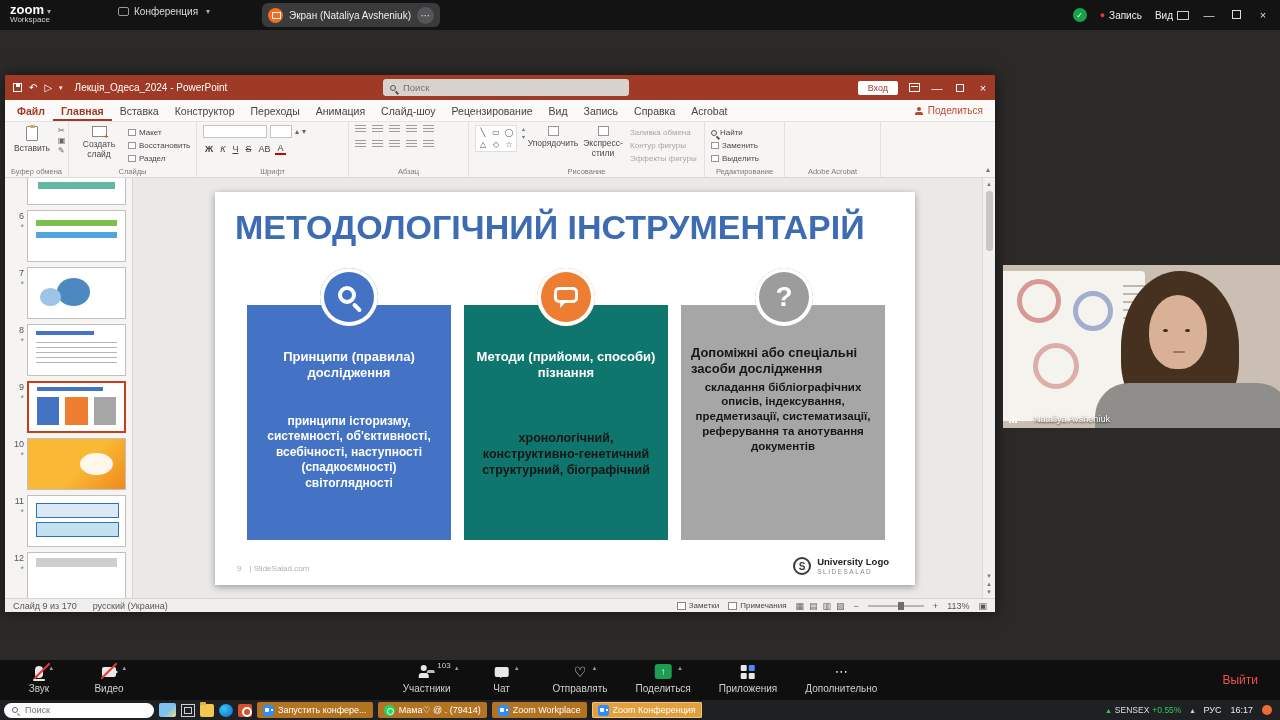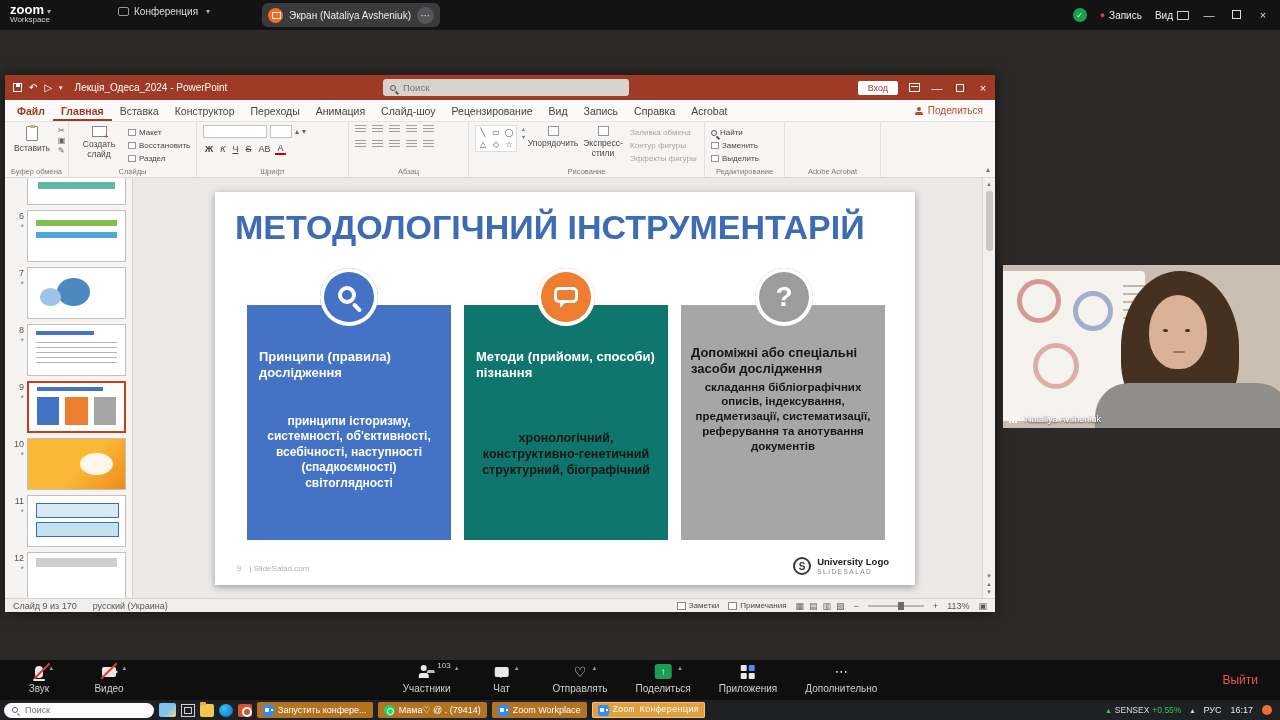--- a/index.html
+++ b/index.html
@@ -120,21 +120,21 @@
   .scol2{left:466px;background:#A6A6A6;padding-top:40px;padding-left:10px;padding-right:10px;}
   .circle{position:absolute;top:76px;width:58px;height:58px;border-radius:50%;display:flex;align-items:center;justify-content:center;box-shadow:inset 0 0 0 4px #fff;z-index:2;}
   .circ0{left:105px;background:#4472C4;}
   .circ1{left:322px;background:#ED7D31;}
   .circ2{left:540px;background:#9c9c9c;}
   .mag{width:18px;height:18px;border:4px solid #fff;border-radius:50%;position:relative;margin:-4px 0 0 -4px;}
   .mag::after{content:"";position:absolute;left:13px;top:12px;width:4px;height:11px;background:#fff;border-radius:2px;transform:rotate(-45deg);}
   .bub{width:24px;height:16px;border:3px solid #fff;border-radius:5px;position:relative;margin-top:-4px;}
   .bub::after{content:"";position:absolute;left:3px;bottom:-8px;border:4px solid transparent;border-top-color:#fff;border-left-color:#fff;}
   .qmark{color:#fff;font-size:28px;font-weight:bold;}
-  .col-h{font-weight:bold;font-size:13px;line-height:1.25;text-align:left;}
+  .col-h{font-weight:bold;font-size:13px;line-height:1.25;text-align:center;}
   .scol0 .col-h,.scol1 .col-h{color:#fff;}
   .scol2 .col-h{color:#161616;text-align:left;}
   .col-sub{font-weight:bold;font-size:12.5px;color:#161616;text-align:center;margin-top:12px;line-height:1.25;}
   .col-b{font-weight:bold;font-size:12px;line-height:1.3;text-align:center;white-space:pre-line;}
   .scol0 .col-b{color:#fff;margin-top:32px;}
   .scol1 .col-b{color:#161616;margin-top:48px;font-size:12.5px;}
   .scol2 .col-b{color:#161616;margin-top:2px;font-size:11.5px;}
   .sfoot{position:absolute;left:22px;bottom:12px;font-size:8px;color:#b2b0ae;display:flex;gap:8px;}
   .slogo{position:absolute;right:26px;bottom:10px;display:flex;align-items:center;gap:6px;}
   .slogo-c{width:18px;height:18px;border:2px solid #3a3a3a;border-radius:50%;display:flex;align-items:center;justify-content:center;font-size:10px;font-weight:bold;color:#3a3a3a;}
@@ -156,21 +156,21 @@
   .cam .banner{position:absolute;left:-8px;top:6px;width:150px;height:150px;background:rgba(250,248,243,.9);border-radius:4px;}
   .cam .bc1{position:absolute;left:14px;top:14px;width:44px;height:44px;border:5px solid rgba(178,44,44,.45);border-radius:50%;}
   .cam .bc2{position:absolute;left:70px;top:26px;width:40px;height:40px;border:5px solid rgba(40,70,160,.4);border-radius:50%;}
   .cam .bc3{position:absolute;left:30px;top:78px;width:46px;height:46px;border:5px solid rgba(178,44,44,.35);border-radius:50%;}
   .cam .btx{position:absolute;left:120px;top:20px;width:60px;height:90px;background:repeating-linear-gradient(rgba(90,70,60,.35) 0 2px,transparent 2px 8px);}
   .cam .hair{position:absolute;left:118px;top:6px;width:118px;height:152px;background:#46301f;border-radius:52% 52% 42% 42%;}
   .cam .face{position:absolute;left:146px;top:30px;width:58px;height:74px;background:#d9b197;border-radius:50% 50% 46% 46%;}
   .cam .eye{position:absolute;top:34px;width:5px;height:3px;background:#3a2a20;border-radius:50%;}
   .cam .mouth{position:absolute;left:24px;top:56px;width:12px;height:2px;background:#a96f5c;border-radius:2px;}
   .cam .body{position:absolute;left:92px;top:118px;width:196px;height:60px;background:#8f8e8a;border-radius:34px 34px 0 0;}
-  .cam .tag{position:absolute;left:6px;bottom:4px;display:flex;align-items:center;gap:8px;color:#fff;font-size:9px;text-shadow:0 1px 2px rgba(0,0,0,.8);}
+  .cam .tag{position:absolute;left:6px;bottom:4px;display:flex;align-items:center;gap:17px;color:#fff;font-size:9px;text-shadow:0 1px 2px rgba(0,0,0,.8);}
   .vol{display:flex;align-items:flex-end;gap:1px;}
   .vol i{width:2px;background:#fff;display:block;}
   .vol i:nth-child(1){height:4px;}.vol i:nth-child(2){height:7px;}.vol i:nth-child(3){height:5px;}
 
   
   .zb{position:absolute;left:0;top:660px;width:1280px;height:40px;background:#0f0f10;color:#d6d6d6;}
   .zb-left{position:absolute;left:16px;top:3px;display:flex;gap:24px;}
   .zb-center{position:absolute;left:50%;top:3px;transform:translateX(-50%);display:flex;gap:28px;}
   .zbtn{position:relative;display:flex;flex-direction:column;align-items:center;gap:3px;font-size:10px;color:#cfcfcf;min-width:46px;}
   .zbtn .ic{height:17px;display:flex;align-items:center;justify-content:center;position:relative;}
@@ -203,21 +203,21 @@
   .tb-weather{width:17px;height:14px;border-radius:2px;background:linear-gradient(135deg,#7ec3f0 55%,#f5d789);flex:0 0 auto;}
   .tb-ico{width:14px;height:13px;flex:0 0 auto;position:relative;}
   .tv{border:1px solid #cfcfcf;}
   .tv::after{content:"";position:absolute;left:2px;top:2px;right:2px;bottom:2px;border:1px solid #cfcfcf;}
   .folder{background:#f3c64e;border-radius:2px;}
   .folder::before{content:"";position:absolute;left:0;top:-2px;width:6px;height:3px;background:#e0b23a;border-radius:1px 1px 0 0;}
   .edge{border-radius:50%;background:radial-gradient(circle at 35% 35%,#35c6f4,#0a66c2);}
   .pptico{background:#d35230;border-radius:2px;}
   .pptico::after{content:"";position:absolute;left:4px;top:3px;width:6px;height:6px;border:2px solid #fff;border-radius:50%;}
   .tapp{height:16px;display:flex;align-items:center;gap:4px;padding:0 6px;background:rgba(200,128,34,.88);border-radius:2px;max-width:150px;flex:0 0 auto;}
-  .tapp.active{background:rgba(236,166,64,.95);box-shadow:inset 0 0 0 1px #f3c37c;font-family:Liberation Mono, monospace;}
+  .tapp.active{background:rgba(236,166,64,.95);box-shadow:inset 0 0 0 1px #f3c37c;}
   .tapp .lbl{font-size:9px;color:#fff;white-space:nowrap;overflow:hidden;text-overflow:ellipsis;max-width:118px;}
   .ai{width:11px;height:11px;flex:0 0 auto;border-radius:3px;position:relative;}
   .ai.zoomb{background:#2d8cff;}
   .ai.zoomb::after{content:"";position:absolute;left:2px;top:3px;width:4px;height:4px;background:#fff;border-radius:1px;box-shadow:5px 0 0 -1px #fff;}
   .ai.wa{background:#25d366;border-radius:50%;}
   .ai.wa::after{content:"";position:absolute;left:3px;top:3px;width:5px;height:5px;border:1.5px solid #fff;border-radius:50%;}
   .tb-tray{margin-left:auto;display:flex;align-items:center;gap:9px;flex:0 0 auto;padding-right:4px;}
   .ticker{display:flex;align-items:center;gap:3px;font-size:8.5px;}
   .ticker .up{color:#35c759;font-size:7px;}
   .ticker .chg{color:#35c759;}

